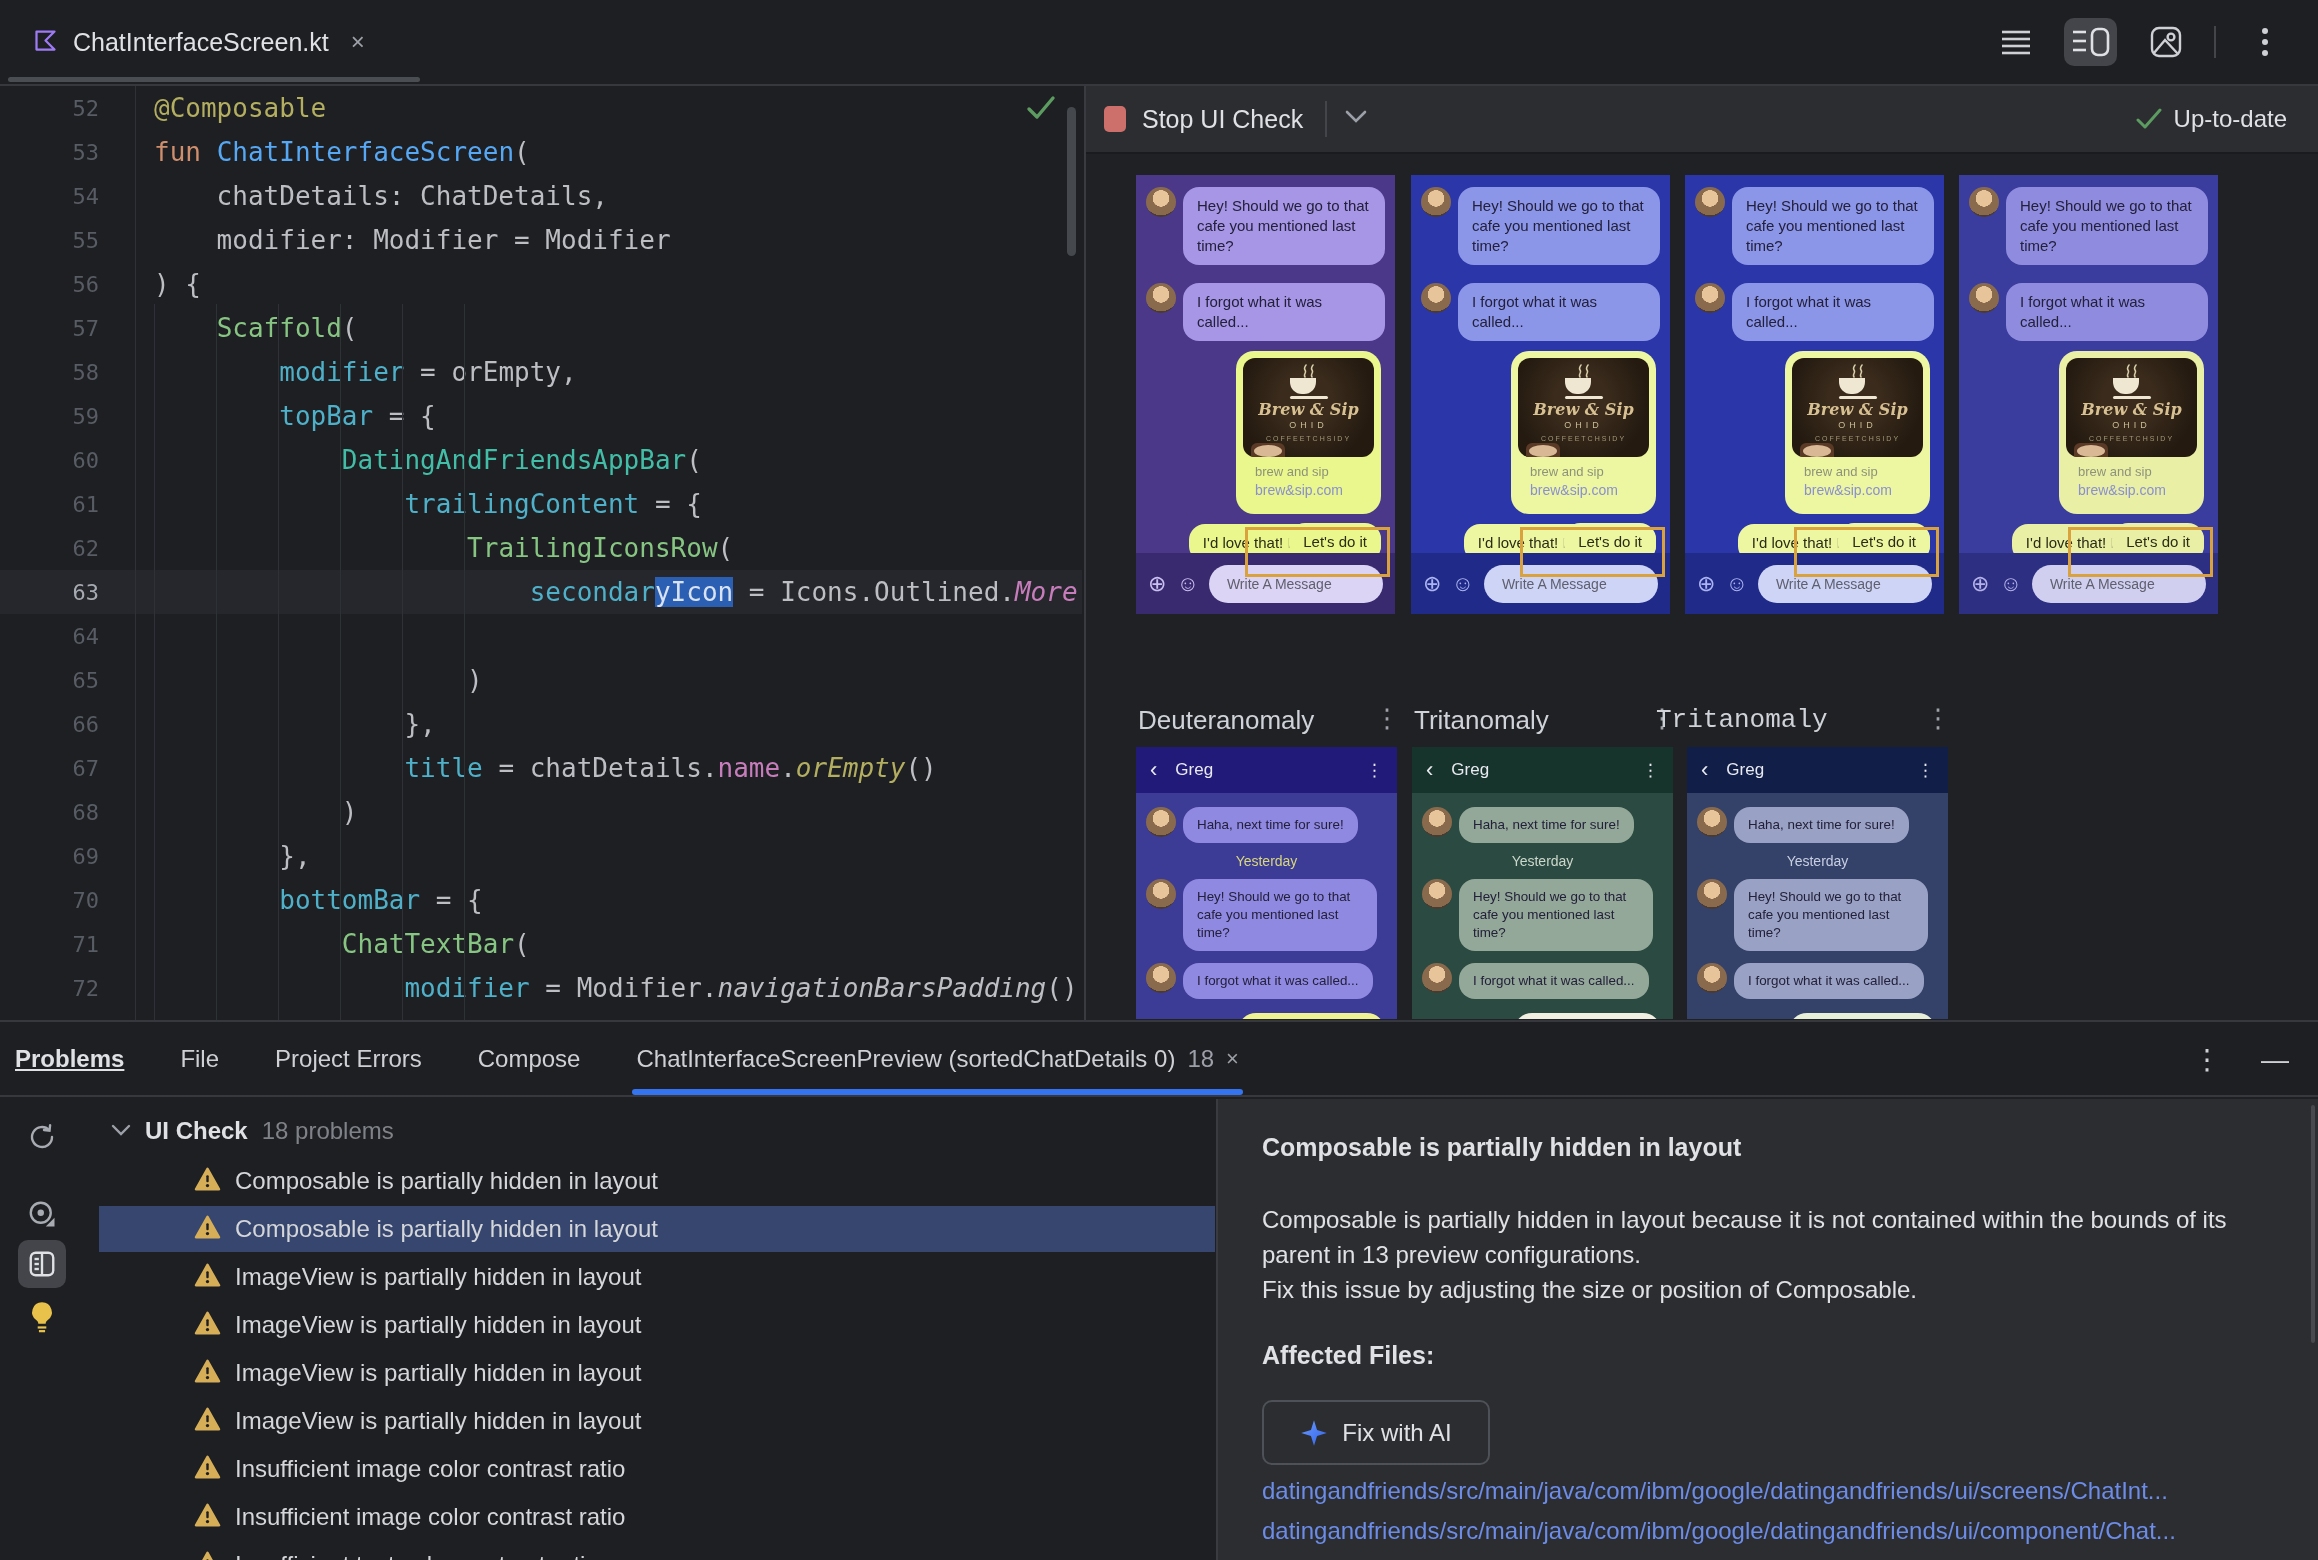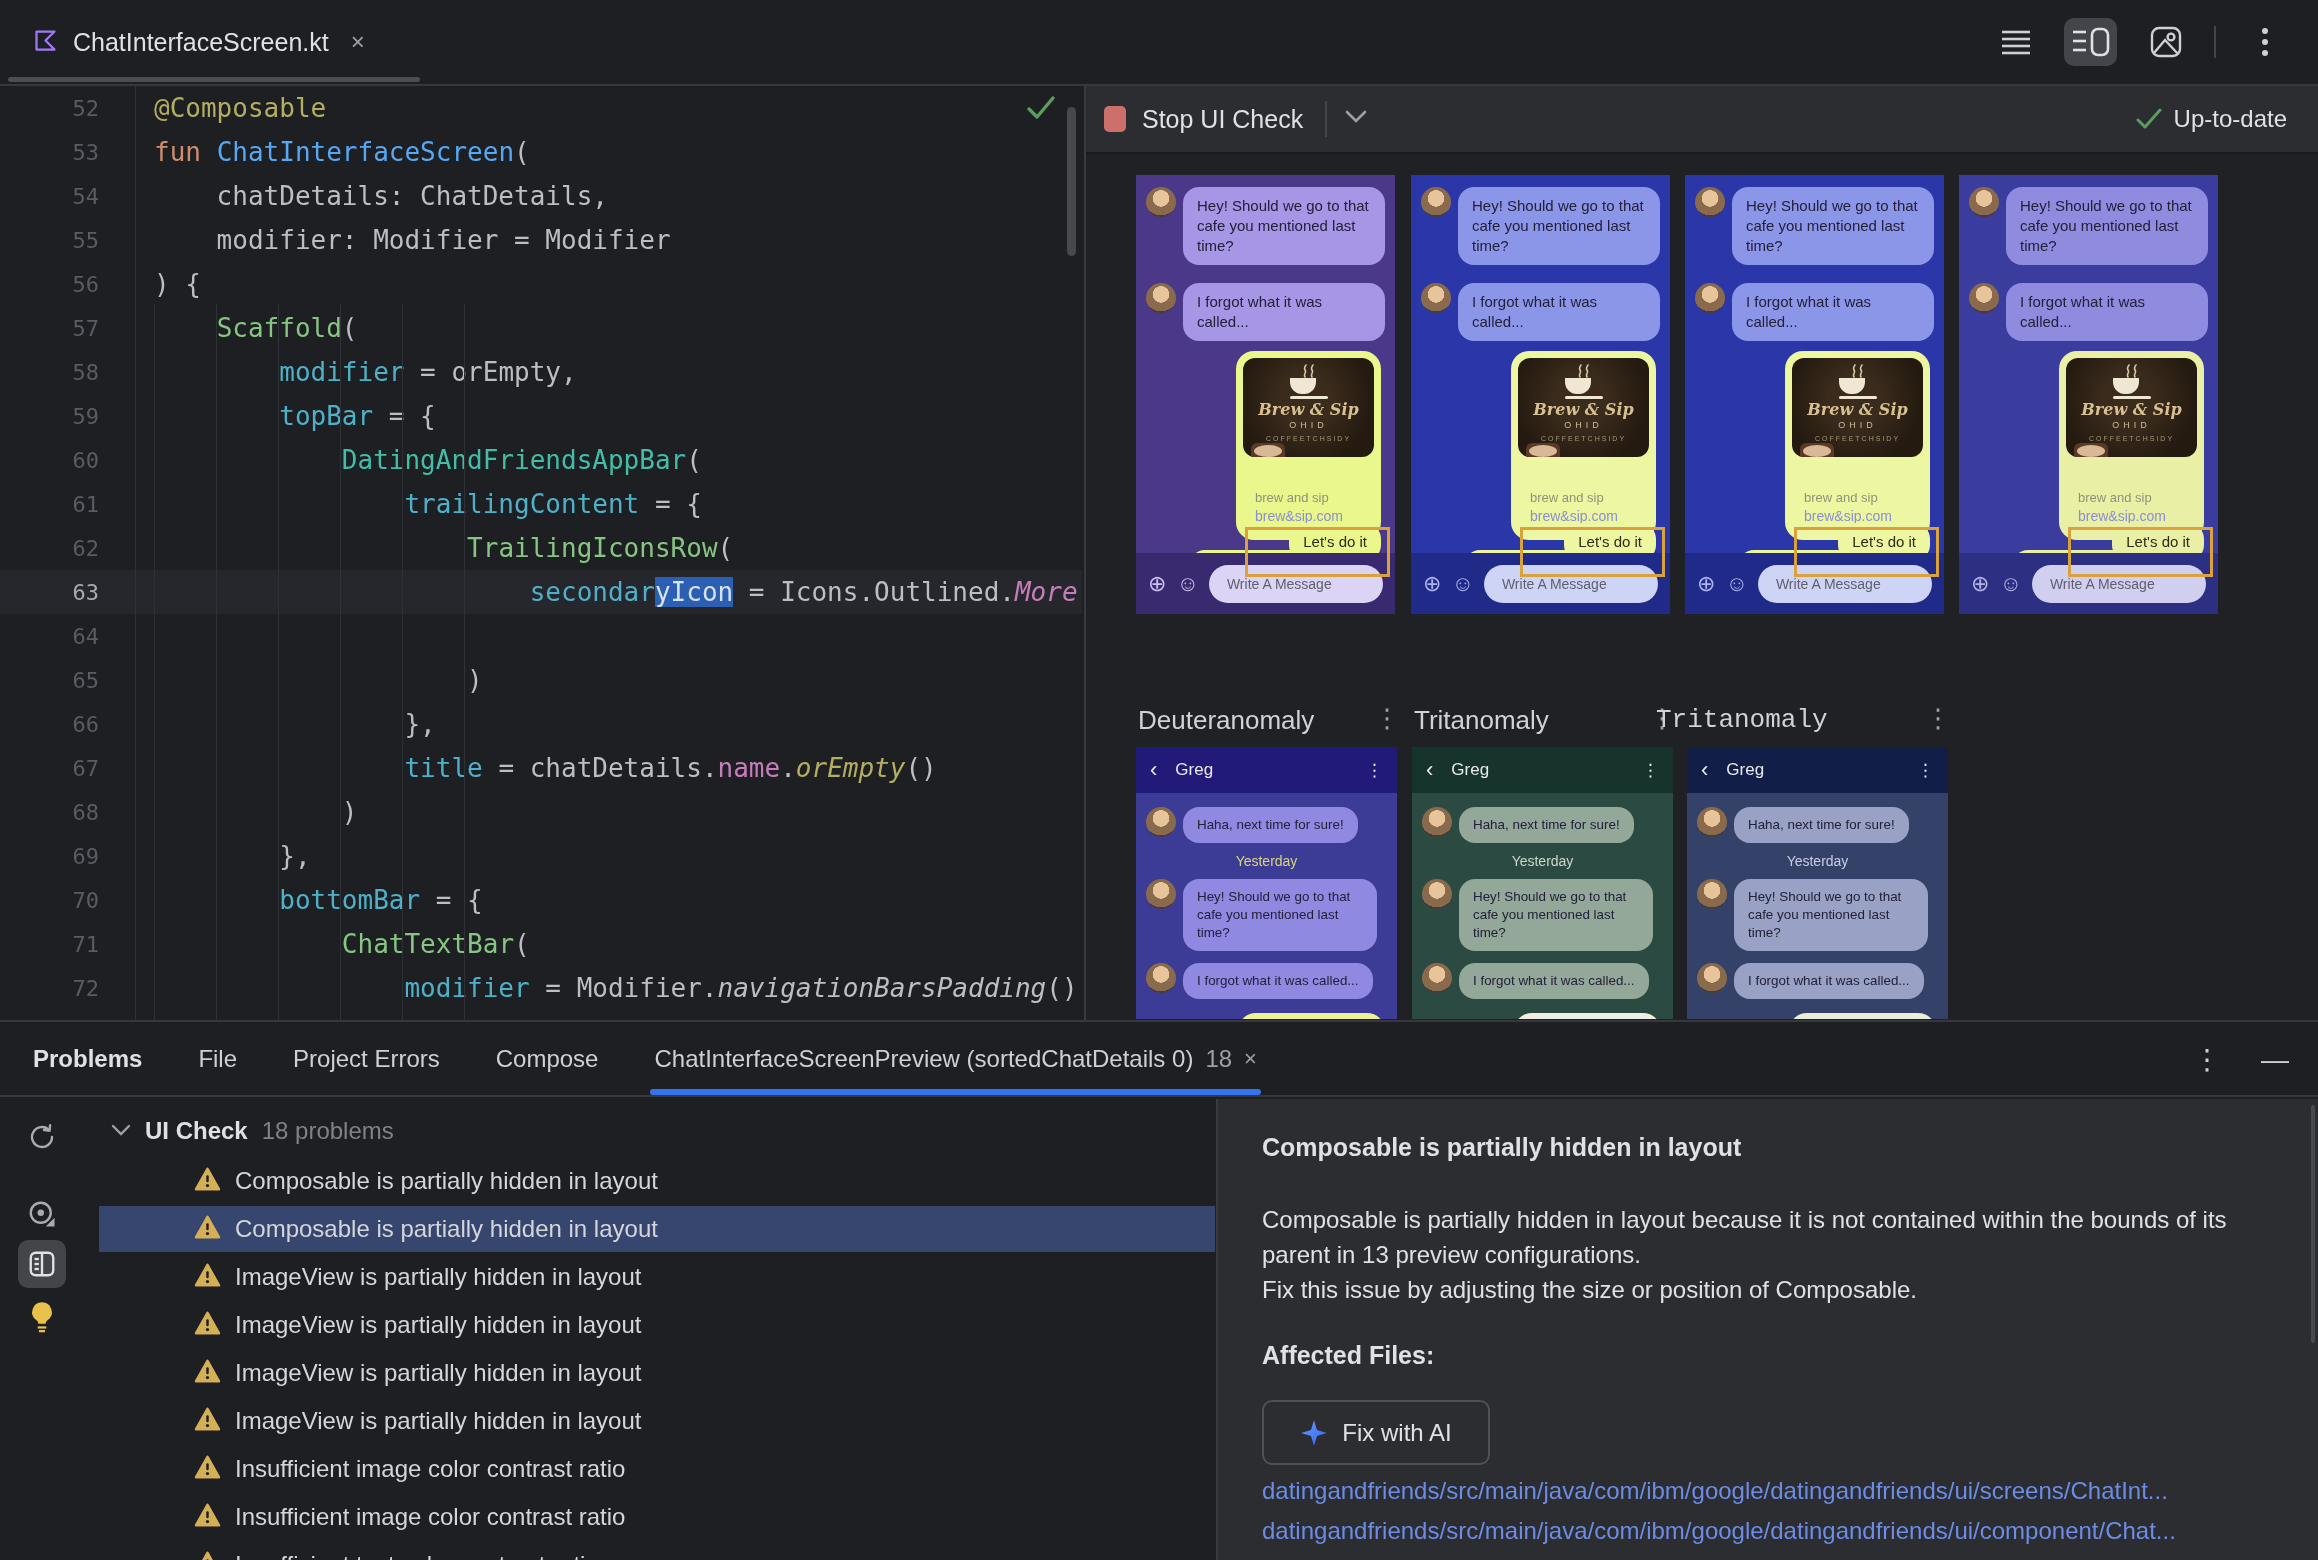--- a/index.html
+++ b/index.html
@@ -58,39 +58,39 @@
   .card{border-radius:18px;overflow:hidden;align-self:flex-end;}
   .card-img{position:relative;background:radial-gradient(circle at 48% 42%,#3A2B1C 0 30%,#241A10 75%);overflow:hidden;}
   .card-title{position:absolute;width:100%;text-align:center;font-family:"DejaVu Serif",serif;font-style:italic;font-weight:bold;}
   .card-sub{position:absolute;width:100%;text-align:center;letter-spacing:4px;font-size:9px;color:#C9BD96;}
   .card-arc{position:absolute;width:100%;text-align:center;letter-spacing:2px;font-size:7px;color:#A39877;}
   .cup{position:absolute;left:50%;transform:translateX(-50%);}
   .cupbody{width:26px;height:16px;background:#EFE7D2;border-radius:0 0 12px 12px;}
   .cupsaucer{width:38px;height:3px;background:#EFE7D2;border-radius:2px;margin:2px auto 0;}
   .latte{position:absolute;width:34px;height:30px;border-radius:6px 6px 10px 10px;background:#5A3A26;}
   .latte::before{content:"";position:absolute;left:3px;top:2px;width:28px;height:12px;border-radius:50%;background:#D9B896;}
-  .card-foot{padding:7px 12px 9px;margin-top:26px;}
+  .card-foot{padding:7px 12px 9px;}
   .card-foot .f1{font-size:13px;color:#8F927A;}
   .card-foot .f2{font-size:14px;color:#8A8FD0;margin-top:3px;}
   .chatbar{position:absolute;left:0;bottom:0;width:100%;display:flex;align-items:center;gap:10px;padding:0 12px;box-sizing:border-box;}
   .chatbar .sym{font-size:22px;}
   .pill{height:38px;border-radius:19px;flex:1;display:flex;align-items:center;padding-left:18px;font-size:14px;color:#5F5F6E;}
   .hlbox{position:absolute;border:3px solid #D9A23C;z-index:5;}
   .m5{position:absolute;z-index:1;}
   .applabel{position:absolute;font-size:26px;color:#CFD2D8;}
   .kebab{position:absolute;font-size:26px;color:#9DA0A8;letter-spacing:0;}
   .appbar{height:46px;display:flex;align-items:center;color:#E8EAF0;padding:0 14px;gap:18px;box-sizing:border-box;}
   .appbar .name{font-size:17px;}
   .appbar .back{font-size:22px;}
   .appbar .dots{margin-left:auto;font-size:17px;}
   
   #problems{left:0;top:1020px;width:2319px;height:541px;background:#1E1F22;border-top:2px solid #36383D;}
   #ptabs{left:0;top:0;width:100%;height:75px;display:flex;align-items:center;border-bottom:2px solid #36383D;box-sizing:border-box;}
   .ptab{font-size:24px;color:#CED0D6;padding:0 28px;height:100%;display:flex;align-items:center;gap:12px;position:relative;}
-  .ptab.first{font-weight:bold;color:#DFE1E5;padding-left:33px;}
+  .ptab.first{font-weight:bold;color:#DFE1E5;padding-left:15px;text-decoration:underline;}
   .ptab .badge{color:#9DA0A8;}
   .ptab .x{color:#9DA0A8;font-size:22px;}
   .ptab.active::after{content:"";position:absolute;left:24px;right:24px;bottom:0;height:6px;border-radius:3px;background:#3574F0;}
   #ptab-icons{position:absolute;right:30px;top:0;height:75px;display:flex;align-items:center;gap:40px;color:#CED0D6;}
   #pbody{left:0;top:77px;width:100%;height:463px;}
   #toolstrip{left:0;top:0;width:65px;height:463px;}
   .stripicon{position:absolute;left:18px;width:48px;height:48px;display:flex;align-items:center;justify-content:center;border-radius:10px;}
   .stripicon.sel{background:#43454A;}
   #ptree{left:65px;top:0;width:1150px;height:463px;overflow:hidden;}
   #tree-head{display:flex;align-items:center;gap:14px;height:44px;margin:10px 0 4px 46px;}

